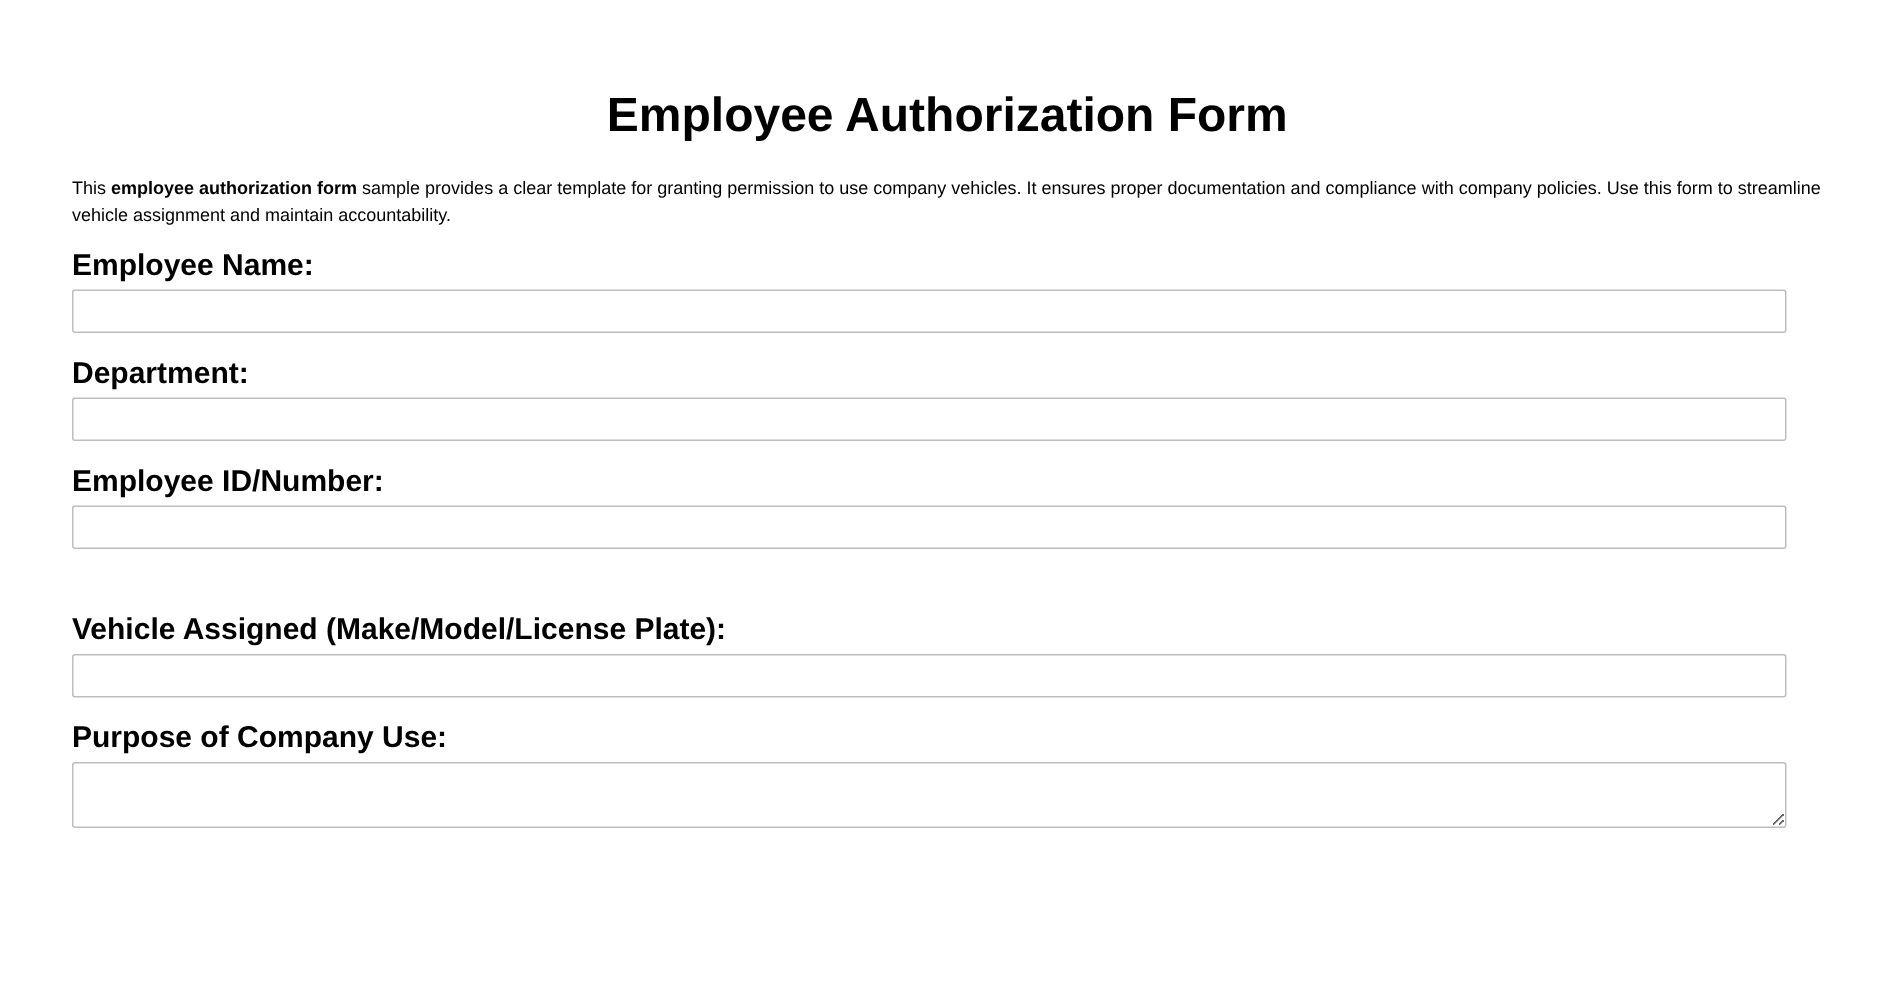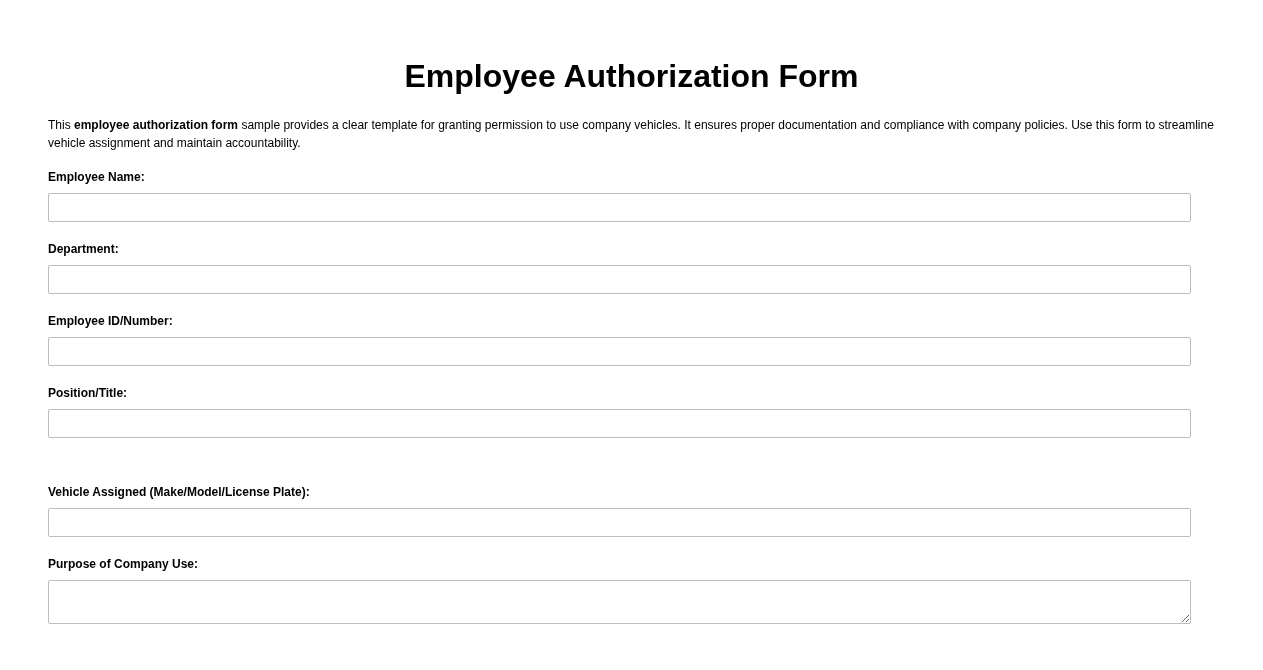--- a/index.html
+++ b/index.html
@@ -14,21 +14,21 @@
     text-align: center;
     font-size: 32px; font-weight: bold; line-height: 37px;
   }
   .intro {
     margin: 21px 0 4px 0;
     font-size: 12px; line-height: 18px;
   }
   .field { margin: 0; }
   .field label {
     display: block;
-    font-size: 12px; font-weight: bold; line-height: 18px;
+    font-size: 20px; font-weight: bold; line-height: 18px;
     margin-bottom: 7px;
   }
   .field input, .field textarea {
     display: block;
     box-sizing: border-box;
     width: 1143px; height: 29px;
     border: 1px solid #bdbdbd; border-radius: 2px;
     background: #ffffff;
     font-family: "Liberation Sans", sans-serif; font-size: 14px;
     padding: 4px 6px; margin: 0 0 18px 0;
@@ -55,24 +55,20 @@
   <div class="field">
     <label>Department:</label>
     <input type="text" value="" style="">
   </div>
 
   <div class="field">
     <label>Employee ID/Number:</label>
     <input type="text" value="" style="">
   </div>
 
-  <div class="field">
-    <label>Position/Title:</label>
-    <input type="text" value="" style="">
-  </div>
 
   <div class="spacer"></div>
 
   <div class="field">
     <label>Vehicle Assigned (Make/Model/License Plate):</label>
     <input type="text" value="" style="">
   </div>
 
   <div class="field">
     <label>Purpose of Company Use:</label>

